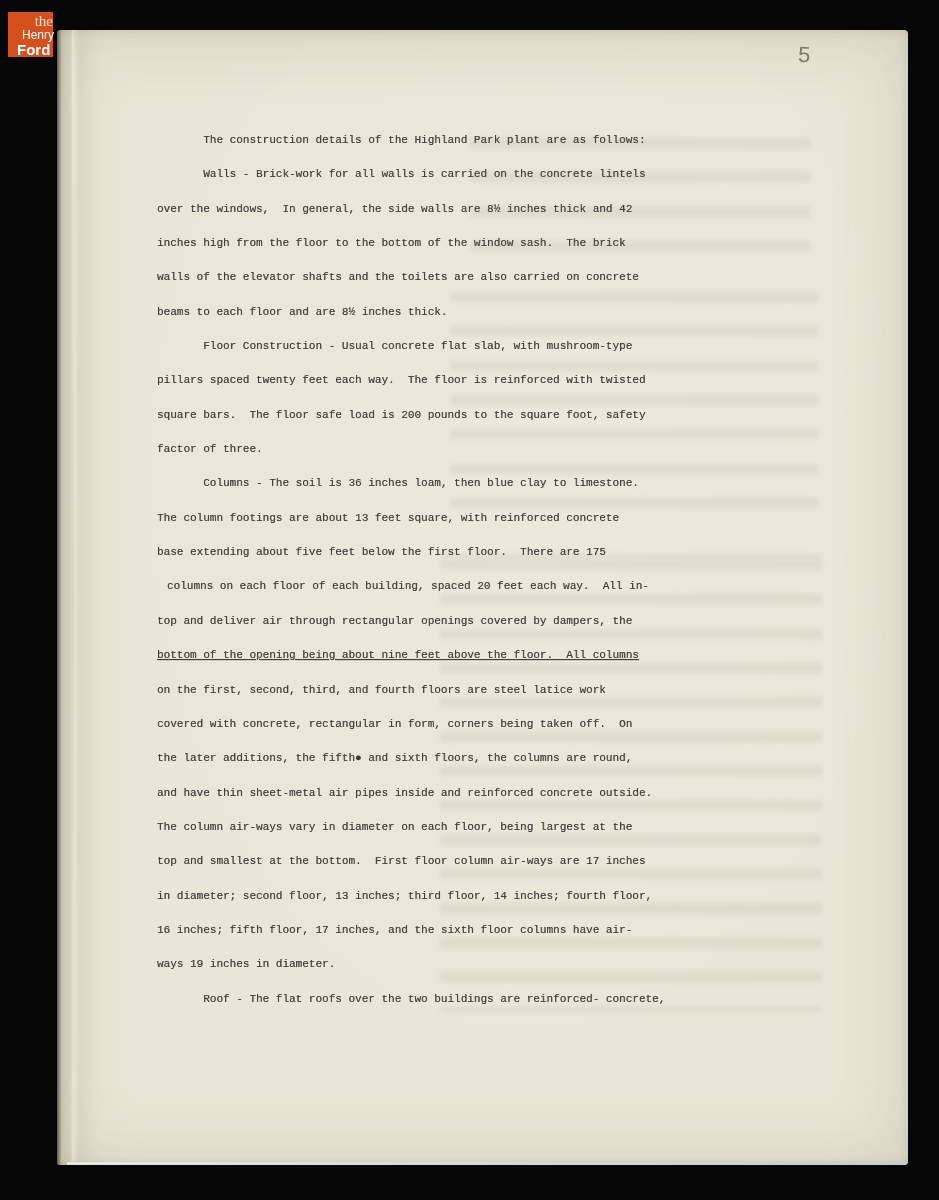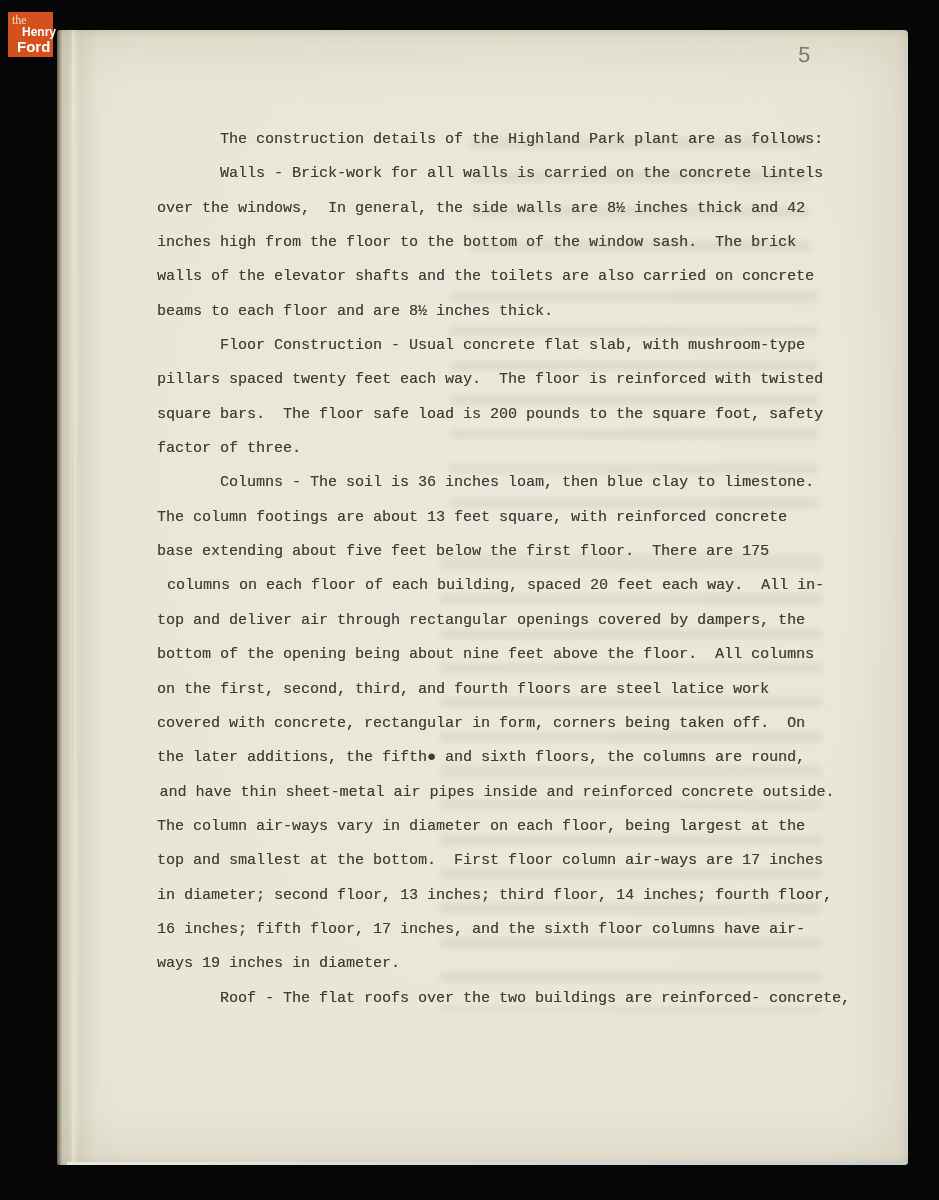--- a/index.html
+++ b/index.html
@@ -2,22 +2,22 @@
 <html><head>
 <meta charset="utf-8">
 <style>
   html,body{margin:0;padding:0;background:#060606;}
   .stage{position:relative;width:939px;height:1200px;background:#060606;overflow:hidden;
          font-family:"Liberation Sans",sans-serif;}
 
   
   .logo{position:absolute;left:8px;top:12px;width:45px;height:45px;background:#d4511e;
         box-sizing:border-box;padding:2px 0 0 3px;line-height:1;}
-  .logo .the{font-family:"Liberation Serif",serif;font-size:12px;color:#ecdfc8;display:block;margin-left:1px;}
-  .logo .henry{font-size:12px;font-weight:bold;color:#ffffff;display:block;margin:0 0 0 11px;letter-spacing:0;}
+  .logo .the{font-family:"Liberation Serif",serif;font-size:15px;color:#ecdfc8;display:block;margin-left:1px;text-align:right;}
+  .logo .henry{font-size:12px;font-weight:normal;color:#ffffff;display:block;margin:0 0 0 11px;letter-spacing:0;}
   .logo .ford{font-size:15px;font-weight:bold;color:#ffffff;display:block;margin:1px 0 16px 6px;}
 
   
   .page{position:absolute;left:57px;top:30px;width:851px;height:1135px;
         background:
           radial-gradient(ellipse at 55% 40%, rgba(255,255,255,0.10), rgba(0,0,0,0) 70%),
           linear-gradient(90deg,#4e4b42 0px,#8f8c7d 2px,#d5d1c0 5px,#dcd8c7 12px,#e6e3d3 15px,#efecdd 17px,#e0ddcd 23px,#e9e6d7 42px,#e9e6d7 100%);
         box-shadow:inset 0 0 70px rgba(150,142,112,0.30), inset 0 0 8px rgba(120,112,90,0.25);
         border-radius:3px 4px 4px 2px;overflow:hidden;}
   .edge-right{position:absolute;right:0;top:8px;bottom:10px;width:2px;background:#c9d2d4;opacity:.85;}
@@ -26,21 +26,21 @@
   .crease{position:absolute;left:15px;top:0;bottom:0;width:2px;
           background:linear-gradient(180deg,rgba(255,255,255,.5),rgba(180,174,150,.4),rgba(255,255,255,.35));opacity:.5;}
 
   
   .pagenum{position:absolute;left:741px;top:12px;font-family:"Liberation Sans",sans-serif;
            font-size:22px;color:#7d7a6c;transform:rotate(3deg);font-weight:400;}
 
   
   .typed{position:absolute;left:100px;top:93px;width:680px;}
   .tline{font-family:"Liberation Mono","DejaVu Sans Mono",monospace;
-         font-size:15px;line-height:34.35px;height:34.35px;
+         font-size:11px;line-height:34.35px;height:34.35px;
          color:#403d36;white-space:pre;
          text-shadow:0.3px 0.3px 0.5px rgba(64,61,54,0.55);}
 
   
   .ghost{position:absolute;pointer-events:none;filter:blur(2.5px);opacity:.55;
          background:repeating-linear-gradient(180deg,
             rgba(110,104,82,0.16) 0px, rgba(110,104,82,0.16) 10px,
             rgba(110,104,82,0) 10px, rgba(110,104,82,0) 34.35px);}
   .ghost.g1{left:413px;top:108px;width:340px;height:128px;}
   .ghost.g2{left:393px;top:262px;width:368px;height:232px;}
@@ -71,25 +71,25 @@
         <div class="tline" style="color: rgb(64, 61, 54);">beams to each floor and are 8½ inches thick.</div>
         <div class="tline" style="color: rgb(64, 61, 54);">       Floor Construction - Usual concrete flat slab, with mushroom-type</div>
         <div class="tline" style="color: rgb(64, 61, 54);">pillars spaced twenty feet each way.  The floor is reinforced with twisted</div>
         <div class="tline" style="color: rgb(64, 61, 54);">square bars.  The floor safe load is 200 pounds to the square foot, safety</div>
         <div class="tline" style="color: rgb(64, 61, 54);">factor of three.</div>
         <div class="tline" style="color: rgb(64, 61, 54);">       Columns - The soil is 36 inches loam, then blue clay to limestone.</div>
         <div class="tline" style="color: rgb(64, 61, 54);">The column footings are about 13 feet square, with reinforced concrete</div>
         <div class="tline" style="color: rgb(64, 61, 54);">base extending about five feet below the first floor.  There are 175</div>
         <div class="tline" style="color: rgb(64, 61, 54); margin-left: 10px;">columns on each floor of each building, spaced 20 feet each way.  All in-</div>
         <div class="tline" style="color: rgb(64, 61, 54);">top and deliver air through rectangular openings covered by dampers, the</div>
-        <div class="tline" style="color: rgb(64, 61, 54);">bottom of the opening being about nine feet above the floor.  All columns</div>
+        <div class="tline" style="color: rgb(64, 61, 54); text-decoration: underline;">bottom of the opening being about nine feet above the floor.  All columns</div>
         <div class="tline" style="color: rgb(64, 61, 54);">on the first, second, third, and fourth floors are steel latice work</div>
         <div class="tline" style="color: rgb(64, 61, 54);">covered with concrete, rectangular in form, corners being taken off.  On</div>
         <div class="tline" style="color: rgb(64, 61, 54);">the later additions, the fifth● and sixth floors, the columns are round,</div>
-        <div class="tline" style="color: rgb(64, 61, 54); text-align: center;">and have thin sheet-metal air pipes inside and reinforced concrete outside.</div>
+        <div class="tline" style="color: rgb(64, 61, 54);">and have thin sheet-metal air pipes inside and reinforced concrete outside.</div>
         <div class="tline" style="color: rgb(64, 61, 54);">The column air-ways vary in diameter on each floor, being largest at the</div>
         <div class="tline" style="color: rgb(64, 61, 54);">top and smallest at the bottom.  First floor column air-ways are 17 inches</div>
         <div class="tline" style="color: rgb(64, 61, 54);">in diameter; second floor, 13 inches; third floor, 14 inches; fourth floor,</div>
         <div class="tline" style="color: rgb(64, 61, 54);">16 inches; fifth floor, 17 inches, and the sixth floor columns have air-</div>
         <div class="tline" style="color: rgb(64, 61, 54);">ways 19 inches in diameter.</div>
         <div class="tline" style="color: rgb(64, 61, 54);">       Roof - The flat roofs over the two buildings are reinforced- concrete,</div>
       </div>
 
     <div class="ghost g1"></div>
     <div class="ghost g2"></div>

